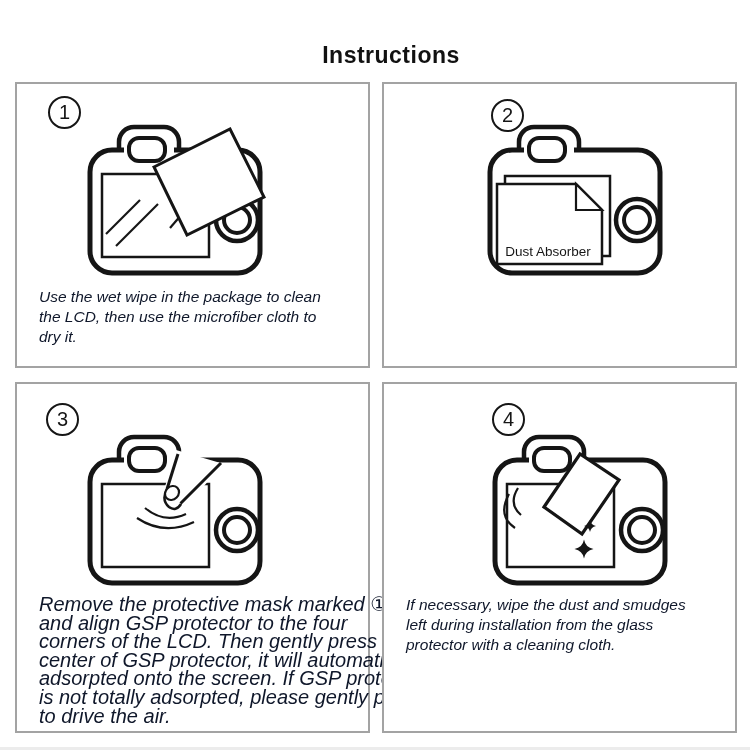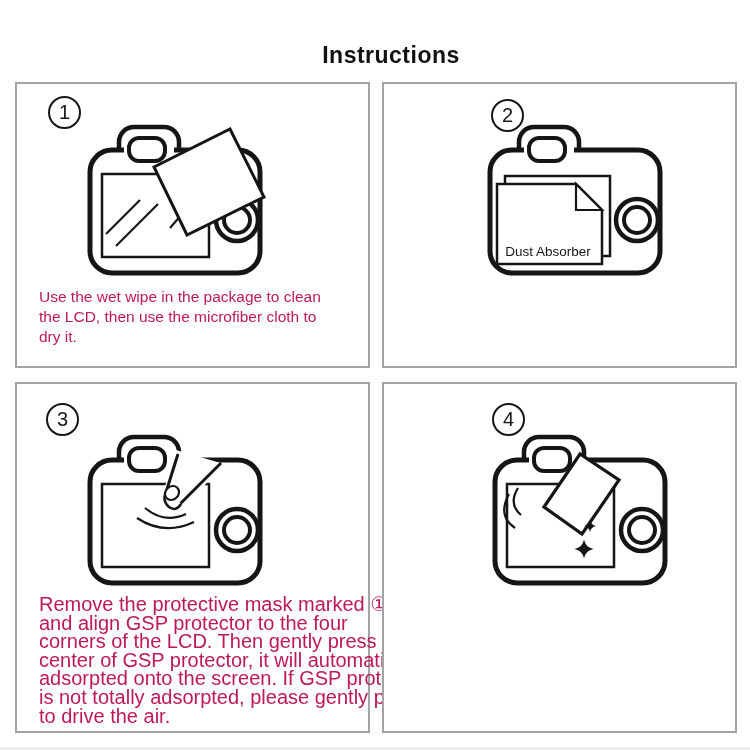--- a/index.html
+++ b/index.html
@@ -29,21 +29,21 @@
   .panel-2 .badge{left:107px;top:15px;}
   .panel-3 .badge{left:29px;top:19px;}
   .panel-4 .badge{left:108px;top:19px;}
   .illu{position:absolute;overflow:visible;}
   .panel-1 .illu{left:65px;top:38px;}
   .panel-2 .illu{left:98px;top:38px;}
   .panel-3 .illu{left:65px;top:48px;}
   .panel-4 .illu{left:103px;top:48px;}
   .caption{
     position:absolute;left:22px;margin:0;white-space:pre;
-    font-size:15.5px;line-height:20px;color:#be185d;
+    font-size:15.5px;line-height:20px;color:#0f172a;font-style:italic;
   }
   .panel-1 .caption{top:203px;}
   .panel-2 .caption{top:206px;}
   .panel-3 .caption{top:211px;font-size:20px;line-height:18.6px;}
   .panel-4 .caption{top:211px;}
   .bottom-edge{position:absolute;left:0;bottom:0;width:750px;height:3px;background:#ececec;}
   svg text{font-family:"Liberation Sans","DejaVu Sans",sans-serif;}
 </style>
 </head>
 <body>
@@ -118,15 +118,18 @@
   <span class="badge">4</span>
   <svg class="illu" width="190" height="155" viewBox="0 0 190 155">
     <use href="#cam-base"></use>
     <use href="#cam-lcd"></use>
     <path d="M 31,56 Q 21,72 34,83" stroke="#151515" stroke-width="2.2" fill="none"></path>
     <path d="M 22,62 Q 10,84 28,96" stroke="#151515" stroke-width="2.2" fill="none"></path>
     <polygon points="57,75 93,22 132,48 95,102" fill="#fff" stroke="#151515" stroke-width="3.2"></polygon>
     <path d="M 103,88 Q 104,93 109,94 Q 104,95 103,100 Q 102,95 97,94 Q 102,93 103,88 Z" fill="#151515"></path>
     <path d="M 97,107.5 Q 98.5,115.5 106.5,117 Q 98.5,118.5 97,126.5 Q 95.5,118.5 87.5,117 Q 95.5,115.5 97,107.5 Z" fill="#151515"></path>
   </svg>
+  <p class="caption">If necessary, wipe the dust and smudges
+left during installation from the glass
+protector with a cleaning cloth.</p>
 </section>
 
 <div class="bottom-edge"></div>
 
 </body></html>

